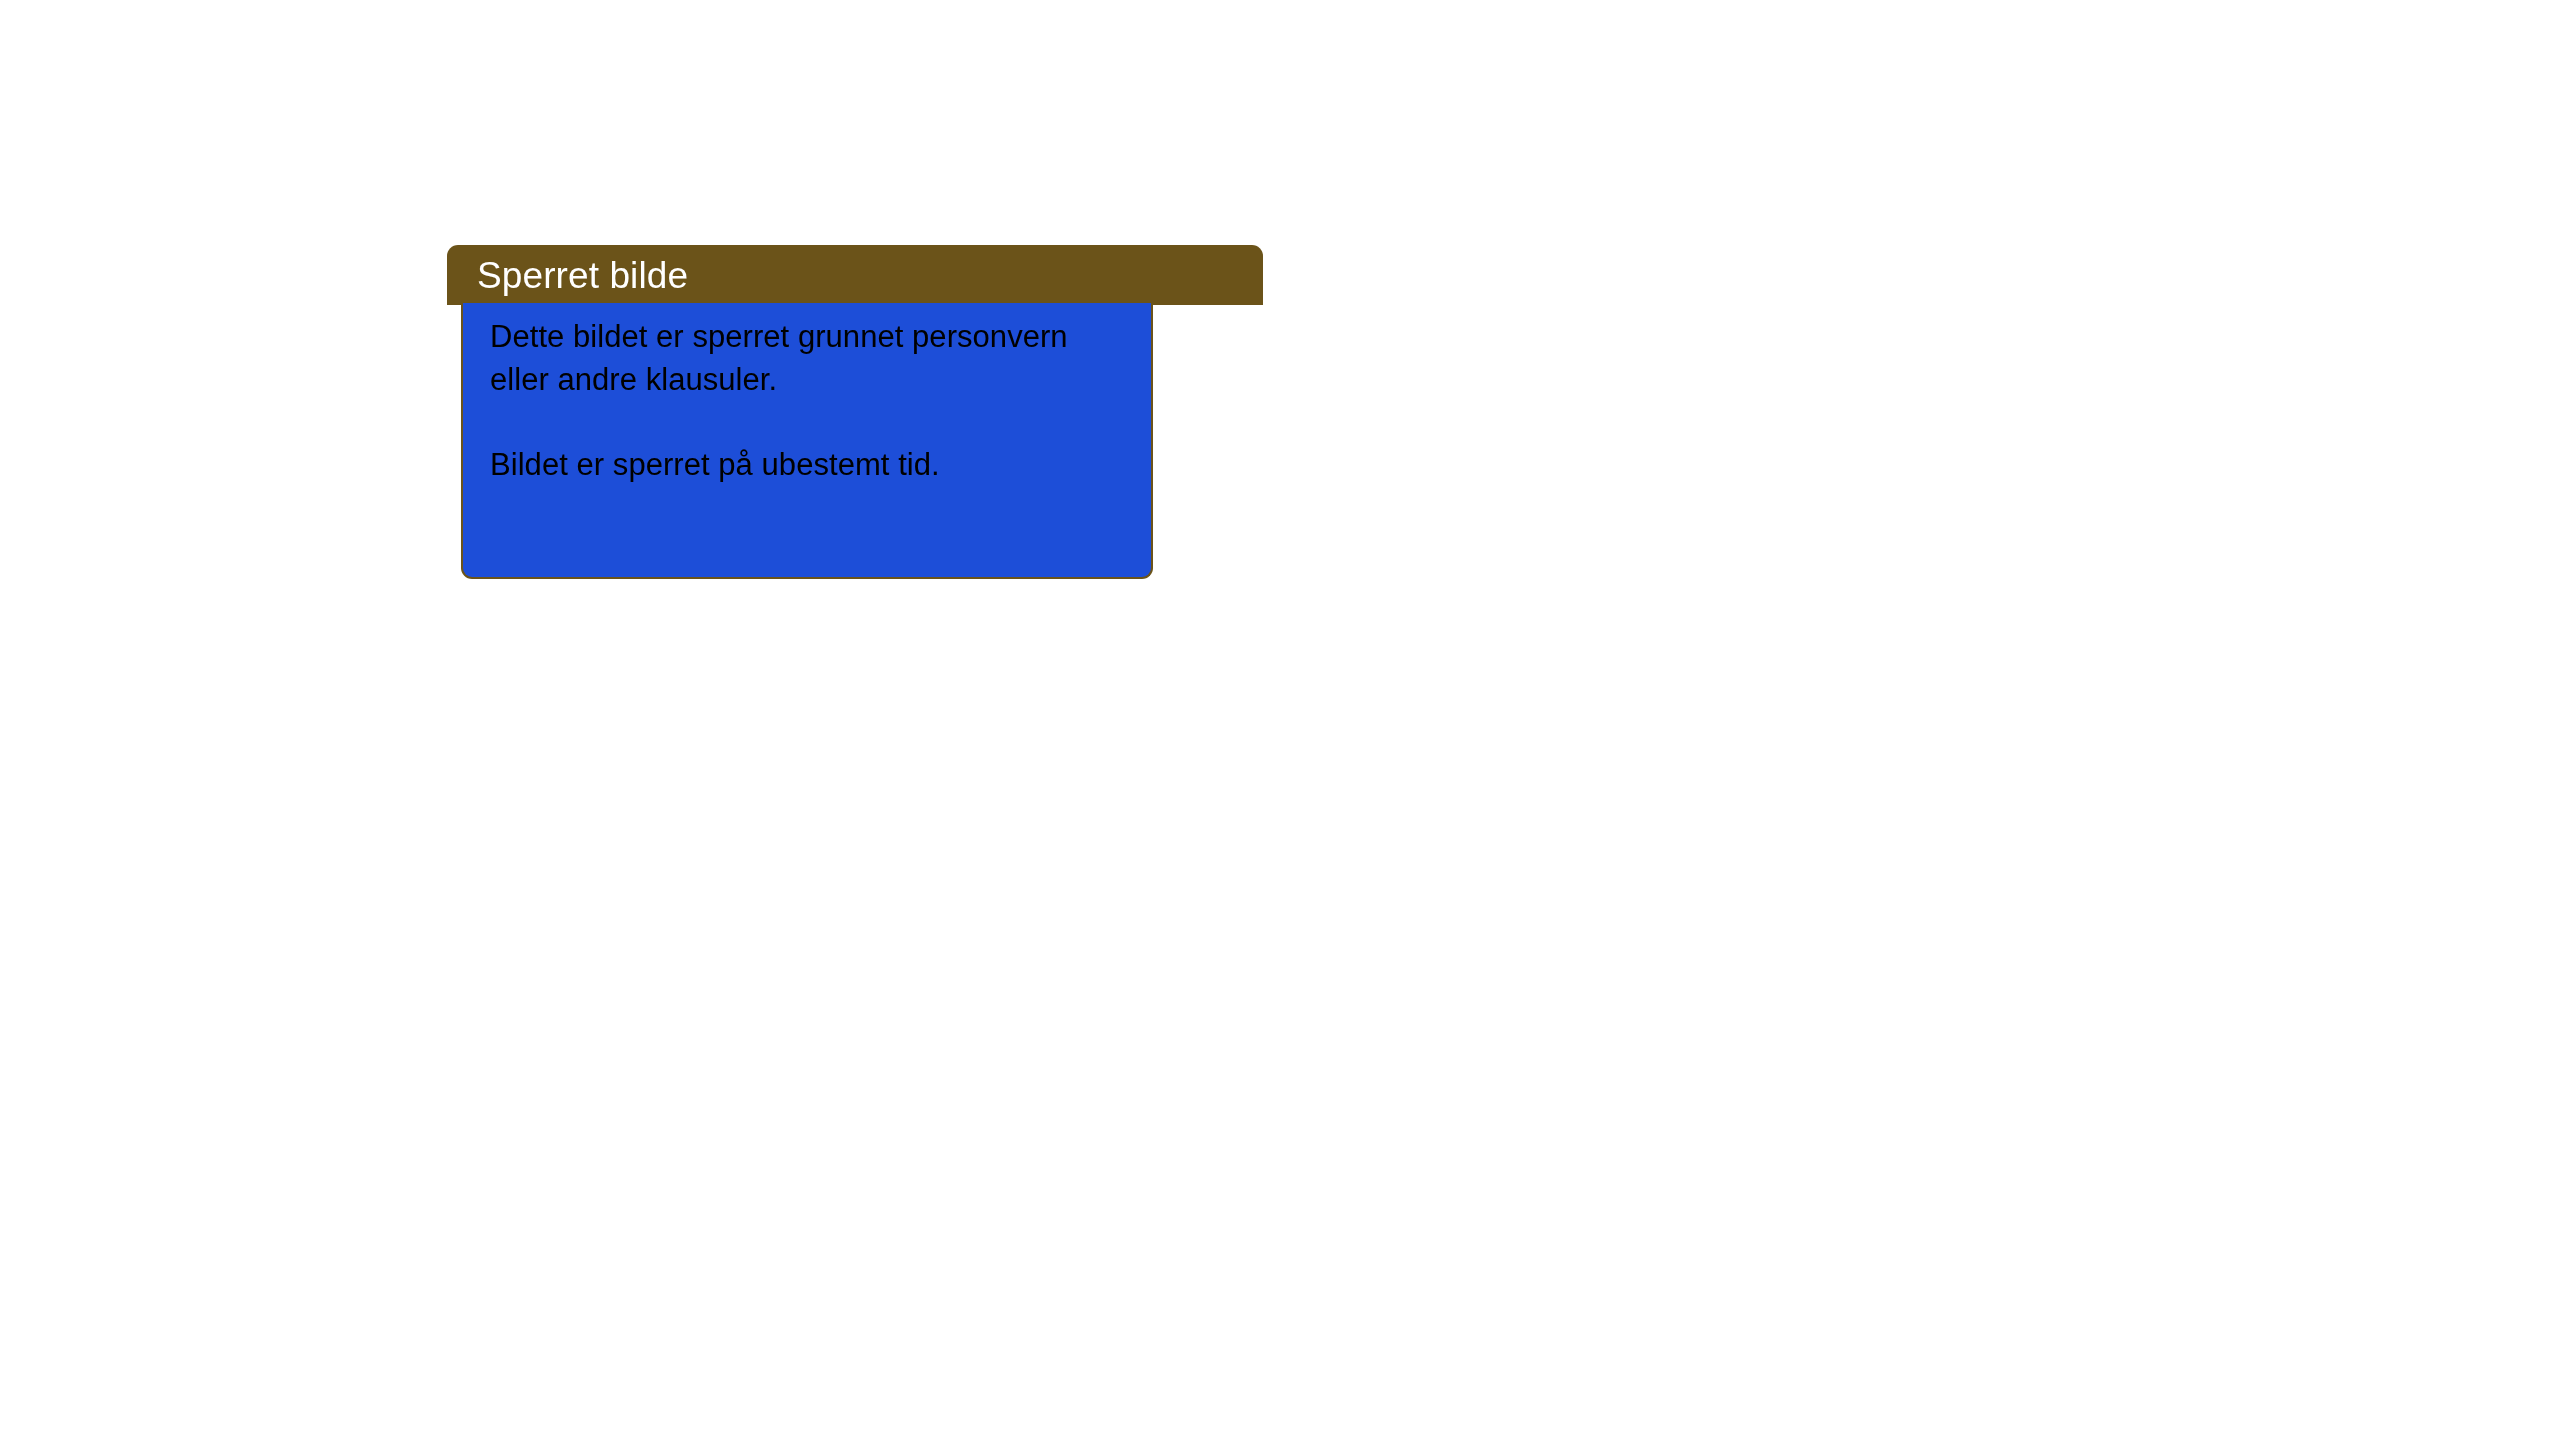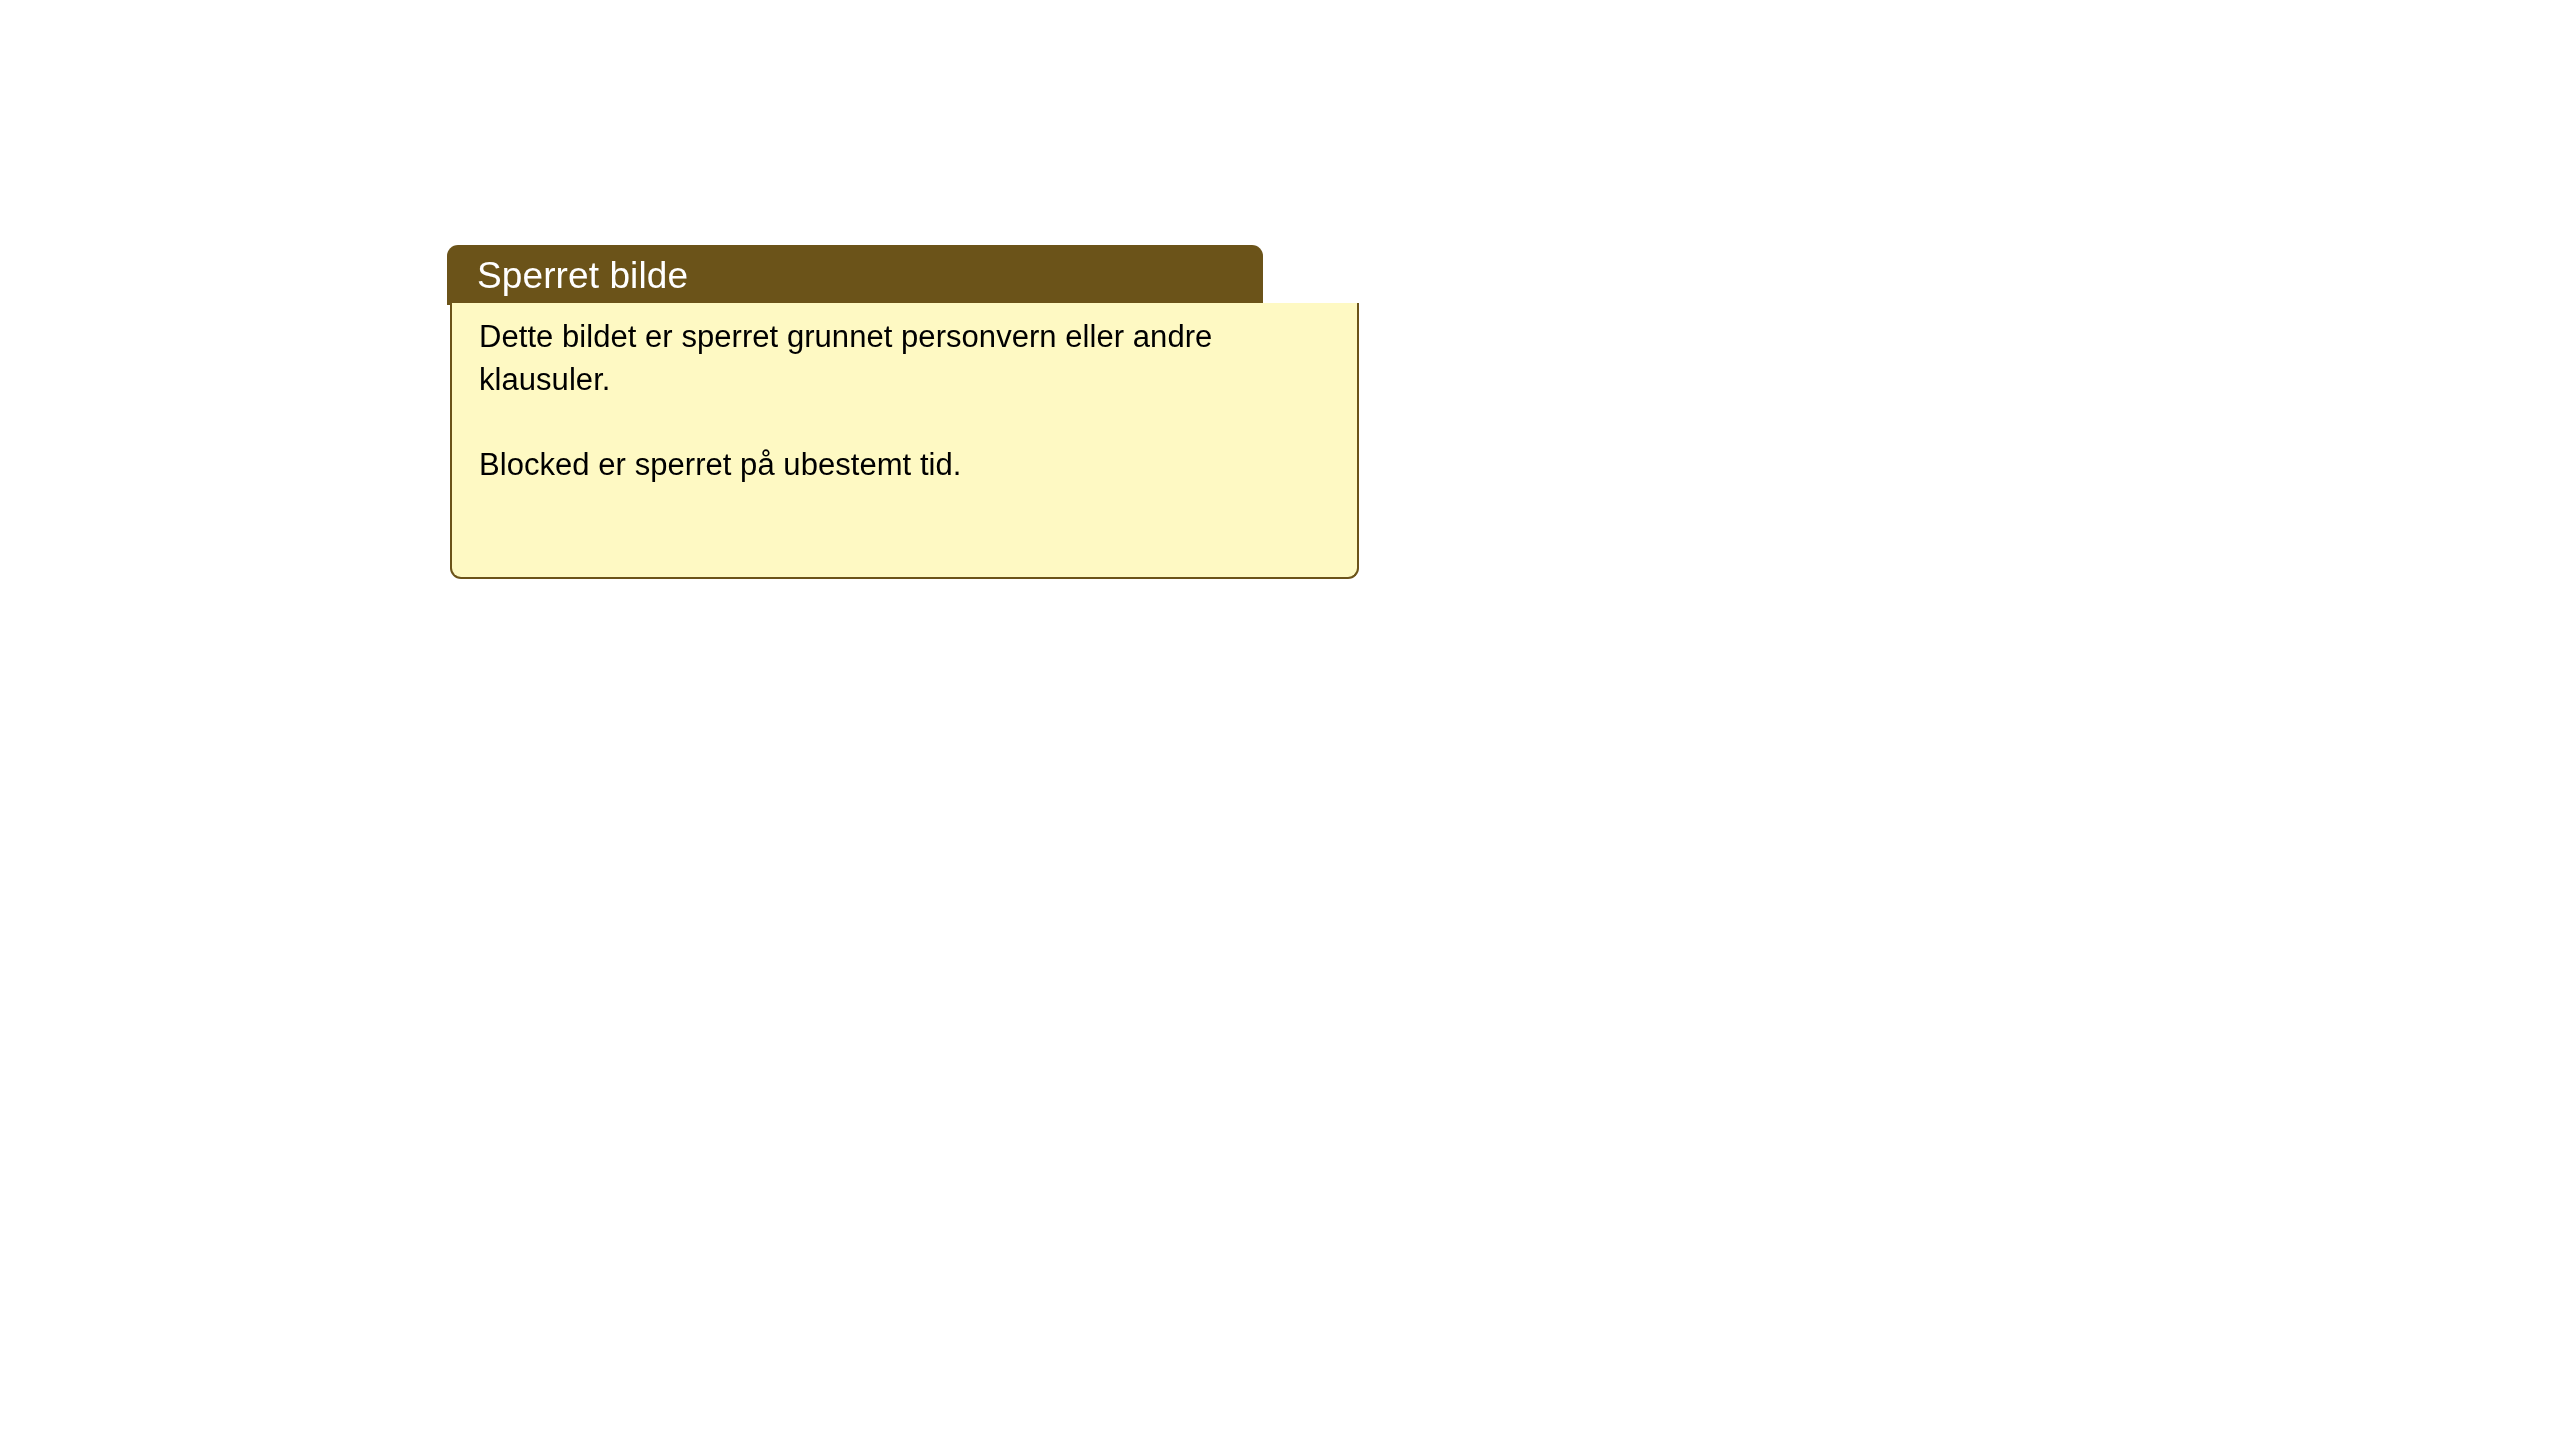--- a/index.html
+++ b/index.html
@@ -56,25 +56,25 @@
     color: #ffffff;
     font-size: 37px;
     line-height: 44px;
     font-weight: 400;
     letter-spacing: 0.1px;
     white-space: nowrap;
   }
 
   .card-body {
     position: absolute;
-    left: 3px;
+    left: 14px;
     top: 58px;
-    width: 909px;
+    width: 692px;
     height: 276px;
-    background: #fef9c3;
+    background: #1d4ed8;
     border: 2px solid #6b5319;
     border-top: none;
     border-radius: 0 0 11px 11px;
     box-sizing: border-box;
   }
 
   .card-body-inner {
     position: absolute;
     left: 27px;
     top: 12px;
@@ -99,19 +99,19 @@
 
 <div id="canvas">
 
   <div class="card card-1">
     <div class="card-header">
       <div class="card-title">Sperret bilde</div>
     </div>
     <div class="card-body">
       <div class="card-body-inner">
         <p class="card-paragraph">Dette bildet er sperret grunnet personvern eller andre klausuler.</p>
-        <p class="card-paragraph">Blocked er sperret på ubestemt tid.</p>
+        <p class="card-paragraph">Bildet er sperret på ubestemt tid.</p>
       </div>
     </div>
   </div>
 
 
 </div>
 
 </body></html>

